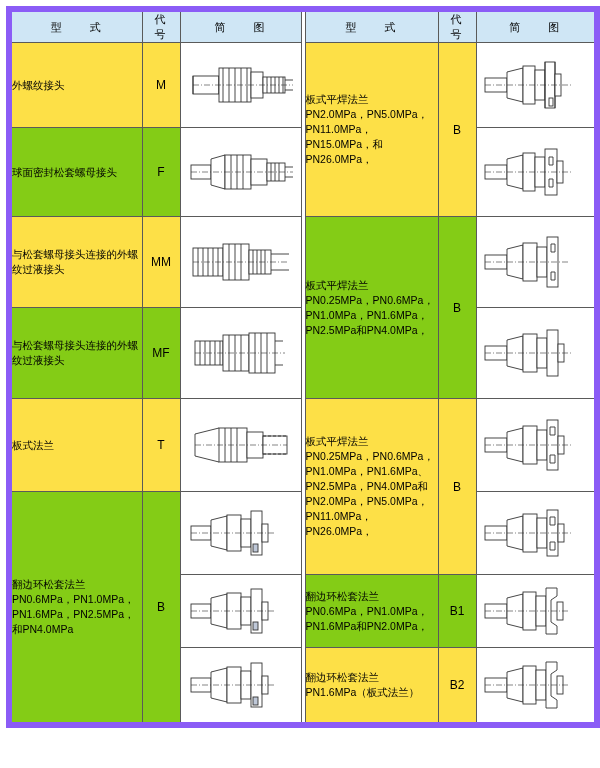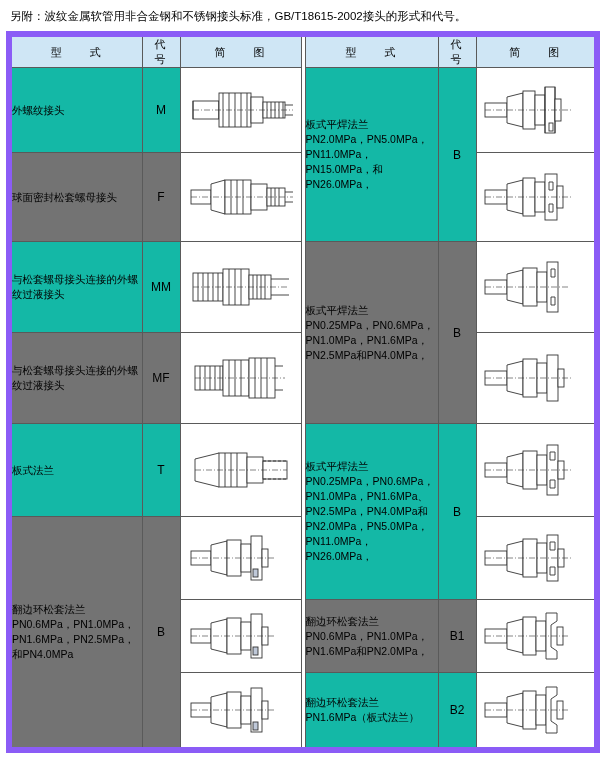--- a/index.html
+++ b/index.html
@@ -58,22 +58,22 @@
   }
   td.code {
     text-align: center;
     font-size: 12px;
   }
   td.fig {
     text-align: center;
     background: #ffffff;
     padding: 0;
   }
-  .yellow { background: #737373; }
-  .white  { background: #14b8a6; }
+  .yellow { background: #84cc16; }
+  .white  { background: #fde047; }
   .figwrap {
     display: flex;
     align-items: center;
     justify-content: center;
     width: 100%;
     height: 100%;
   }
   svg { display: block; }
   .divider-col {
     width: 4px;
@@ -82,21 +82,20 @@
     border-bottom: none !important;
     border-left: 1px solid #5a5a5a;
     border-right: 1px solid #5a5a5a;
   }
 </style>
 </head>
 <body>
 
 <div class="page">
 
-  <div class="title">另附：波纹金属软管用非合金钢和不锈钢接头标准，GB/T18615-2002接头的形式和代号。</div>
 
   <table class="main">
     <colgroup>
       <col class="c-name">
         <col class="c-code">
         <col class="c-fig">
       <col style="width:4px">
       <col class="c-name">
         <col class="c-code">
         <col class="c-fig">

